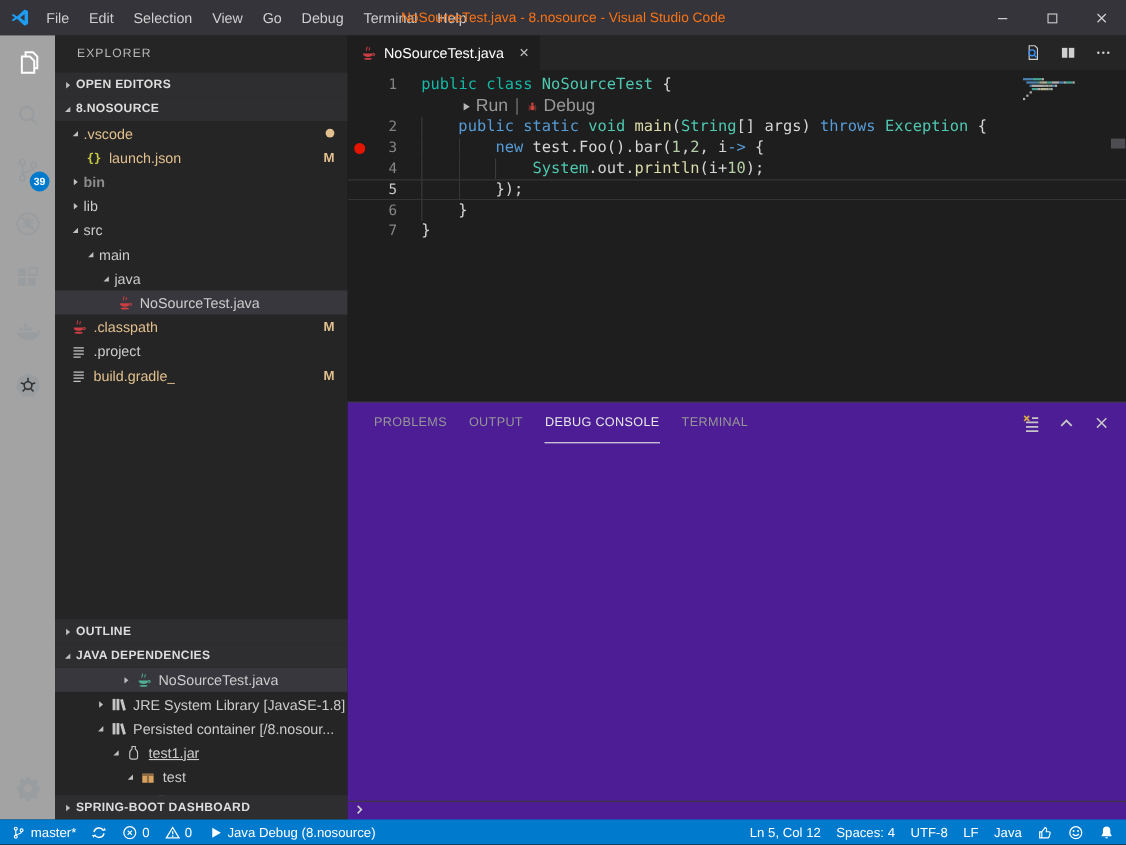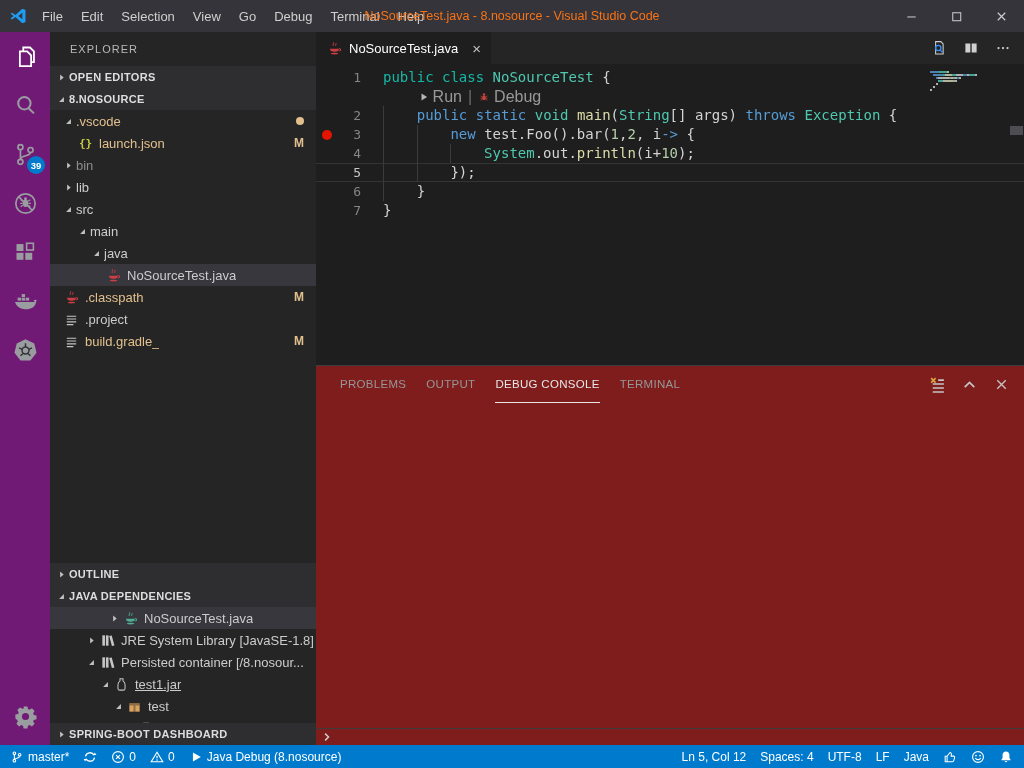--- a/index.html
+++ b/index.html
@@ -8,21 +8,21 @@
     font-family:"Liberation Sans","DejaVu Sans",sans-serif;color:#cccccc;display:flex;flex-direction:column}
   
   .titlebar{height:32px;background:#34343a;display:flex;align-items:center;position:relative;flex:none}
   .tb-logo{width:18px;height:18px;margin:0 6px 0 9px;flex:none}
   .menu-item{padding:0 9px;height:100%;display:flex;align-items:center;font-size:13px;color:#cfcfcf;cursor:pointer}
   .tb-title{position:absolute;left:50%;transform:translateX(-50%);font-size:12.5px;color:#f97316;white-space:nowrap}
   .winctls{margin-left:auto;display:flex;height:100%}
   .winctl{width:45px;height:100%;display:flex;align-items:center;justify-content:center;color:#cccccc;cursor:pointer}
   
   .main{flex:1;display:flex;min-height:0}
-  .activitybar{width:50px;background:#701a75;display:flex;flex-direction:column;flex:none}
+  .activitybar{width:50px;background:#a3a3a3;display:flex;flex-direction:column;flex:none}
   .ab-item{width:50px;height:49px;display:flex;align-items:center;justify-content:center;color:#9a9da0;position:relative;cursor:pointer}
   .ab-item.active{color:#ffffff}
   .ab-item svg{width:27px;height:27px}
   .ab-badge{position:absolute;right:5px;bottom:5px;min-width:18px;height:18px;border-radius:50%;background:#007acc;color:#fff;
     font-size:9.5px;font-weight:700;display:flex;align-items:center;justify-content:center;padding:0 2px}
   .ab-bottom{margin-top:auto;padding-bottom:4px}
   
   .sidebar{width:266px;background:#252526;display:flex;flex-direction:column;flex:none;min-height:0}
   .sb-title{height:34px;flex:none;display:flex;align-items:center;padding-left:20px;font-size:11px;letter-spacing:1px;color:#b8b8b8}
   .sec-row{height:22px;flex:none;display:flex;align-items:center;background:#2e2e30;color:#dddddd;font-weight:700;
@@ -62,21 +62,21 @@
   .ltext{font:14px/19px "DejaVu Sans Mono","Liberation Mono",monospace;white-space:pre}
   .ig{display:inline-block;width:4ch;height:19px;vertical-align:top;box-shadow:inset 1px 0 0 #3b3b3b}
   .codelens{height:19px;display:flex;align-items:center;color:#999999;font-size:16px}
   .cl-item{display:inline-flex;align-items:center;gap:4px;cursor:pointer}
   .cl-sep{color:#6d6d6d;margin:0 6px}
   .minimap{position:absolute;top:7px;right:16px;width:78px}
   .mm-line{height:2px;margin-bottom:1px;display:flex;opacity:.8}
   .mm-seg{height:2px;display:inline-block}
   .vscroll{position:absolute;right:1px;top:62px;width:13px;height:9px;background:#4e4e52;cursor:pointer}
   
-  .panel{height:382px;flex:none;display:flex;flex-direction:column;background:#7f1d1d;border-top:1px solid #3e3e42}
+  .panel{height:382px;flex:none;display:flex;flex-direction:column;background:#4c1d95;border-top:1px solid #3e3e42}
   .ptabs{height:37px;flex:none;display:flex;align-items:stretch;padding-left:24px}
   .ptab{margin-right:20px;font-size:11.5px;letter-spacing:.3px;color:#969696;display:flex;align-items:center;
     border-bottom:1px solid transparent;cursor:pointer}
   .ptab.active{color:#e7e7e7;border-bottom-color:#e7e7e7}
   .pactions{margin-left:auto;display:flex;align-items:center;gap:15px;padding-right:14px;color:#c5c5c5}
   .pa-btn{width:17px;height:17px;cursor:pointer}
   .pa-btn svg{width:17px;height:17px}
   .panel-content{flex:1}
   .panel-input{height:19px;flex:none;border-top:1px solid #3c3c3c;display:flex;align-items:center;padding-left:5px;color:#cccccc}
   
@@ -231,21 +231,21 @@
             <span class="lbl modified">.vscode</span>
             <span class="badge dot"></span>
           </div>
           <div class="row" style="padding-left: 27px;">
             <span class="ficon">
               <span class="braces">{}</span>
             </span>
             <span class="lbl modified">launch.json</span>
             <span class="badge">M</span>
           </div>
-          <div class="row" style="padding-left: 10px;">
+          <div class="row" style="padding-left: 10px; font-weight: bold;">
             <span class="twistie">
               <svg viewBox="0 0 16 16">
                 <path fill="currentColor" d="M6 3.8l5.2 4.2L6 12.2z"></path>
               </svg>
             </span>
             <span class="lbl ignored">bin</span>
           </div>
           <div class="row" style="padding-left: 10px;">
             <span class="twistie">
               <svg viewBox="0 0 16 16">

